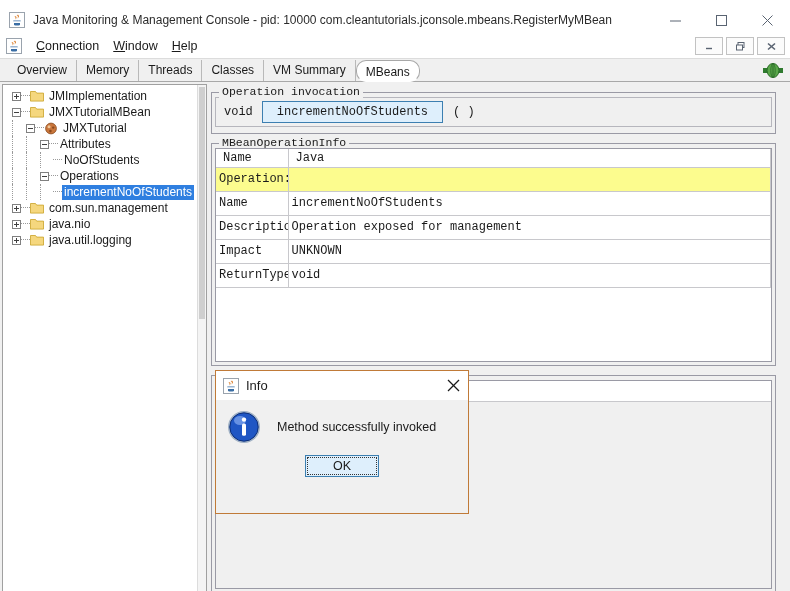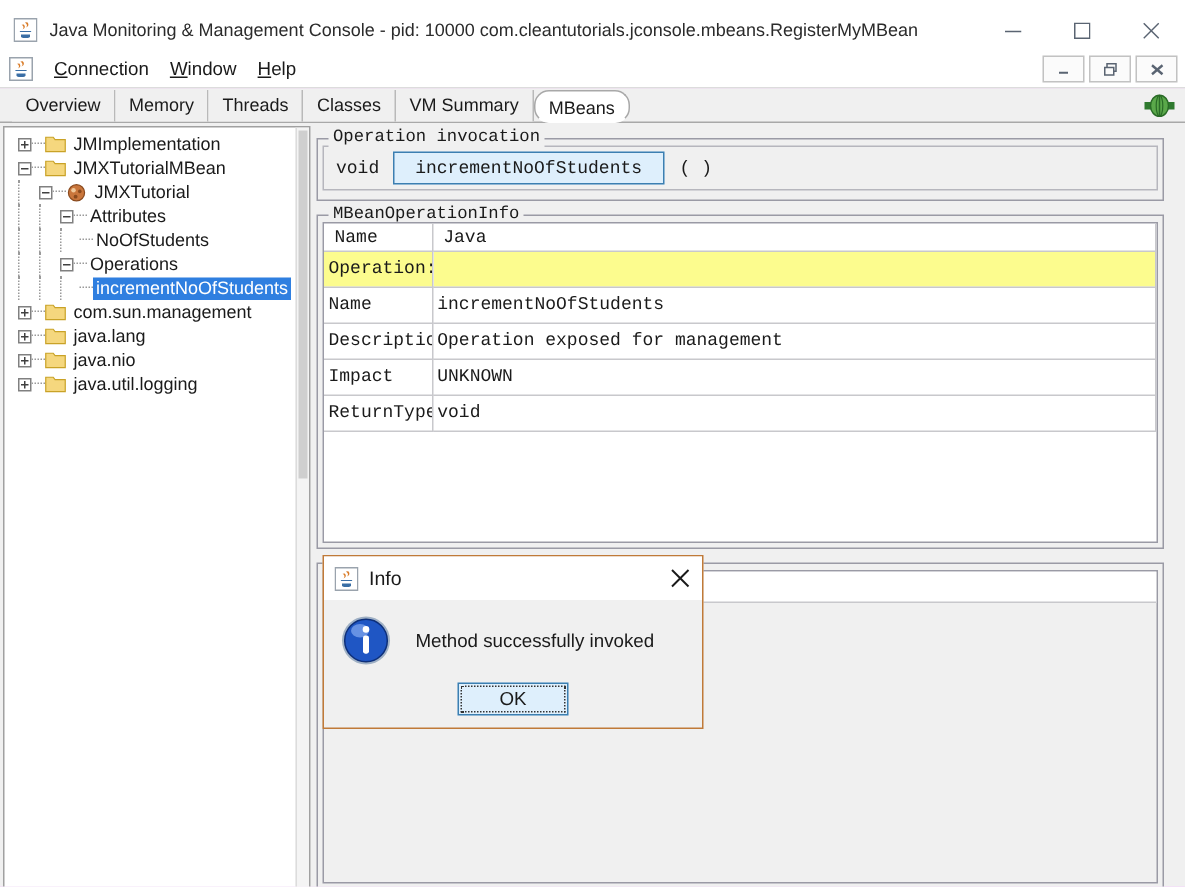--- a/index.html
+++ b/index.html
@@ -369,21 +369,21 @@
   #bottom-header-band {
     height: 20px;
     background: #ffffff;
     border-bottom: 1px solid #c8c8cc;
   }
 
   
   #info-dialog {
     position: absolute;
     left: 215px; top: 288px;
-    width: 254px; height: 116px;
+    width: 254px; height: 144px;
     border: 1px solid #c07a38;
     background: #f0f0f0;
     box-sizing: border-box;
     z-index: 50;
     display: flex;
     flex-direction: column;
   }
   #dialog-title-bar {
     height: 29px;
     background: #ffffff;
@@ -627,31 +627,20 @@
           <span class="expander plus"></span>
           <span class="dots"></span>
           <span class="folder">
             <svg width="14" height="12" viewBox="0 0 14 12">
                 <path d="M0.5 1.5 h5 l1.2 1.6 h6.8 v8 h-13 z" fill="#f5d77e" stroke="#c9a227" stroke-width="0.8"></path>
               </svg>
           </span>
           <span class="label">com.sun.management</span>
         </div>
 
-        <div class="tree-row">
-          <span class="spacer9"></span>
-          <span class="expander plus"></span>
-          <span class="dots"></span>
-          <span class="folder">
-            <svg width="14" height="12" viewBox="0 0 14 12">
-                <path d="M0.5 1.5 h5 l1.2 1.6 h6.8 v8 h-13 z" fill="#f5d77e" stroke="#c9a227" stroke-width="0.8"></path>
-              </svg>
-          </span>
-          <span class="label">java.lang</span>
-        </div>
 
         <div class="tree-row">
           <span class="spacer9"></span>
           <span class="expander plus"></span>
           <span class="dots"></span>
           <span class="folder">
             <svg width="14" height="12" viewBox="0 0 14 12">
                 <path d="M0.5 1.5 h5 l1.2 1.6 h6.8 v8 h-13 z" fill="#f5d77e" stroke="#c9a227" stroke-width="0.8"></path>
               </svg>
           </span>

